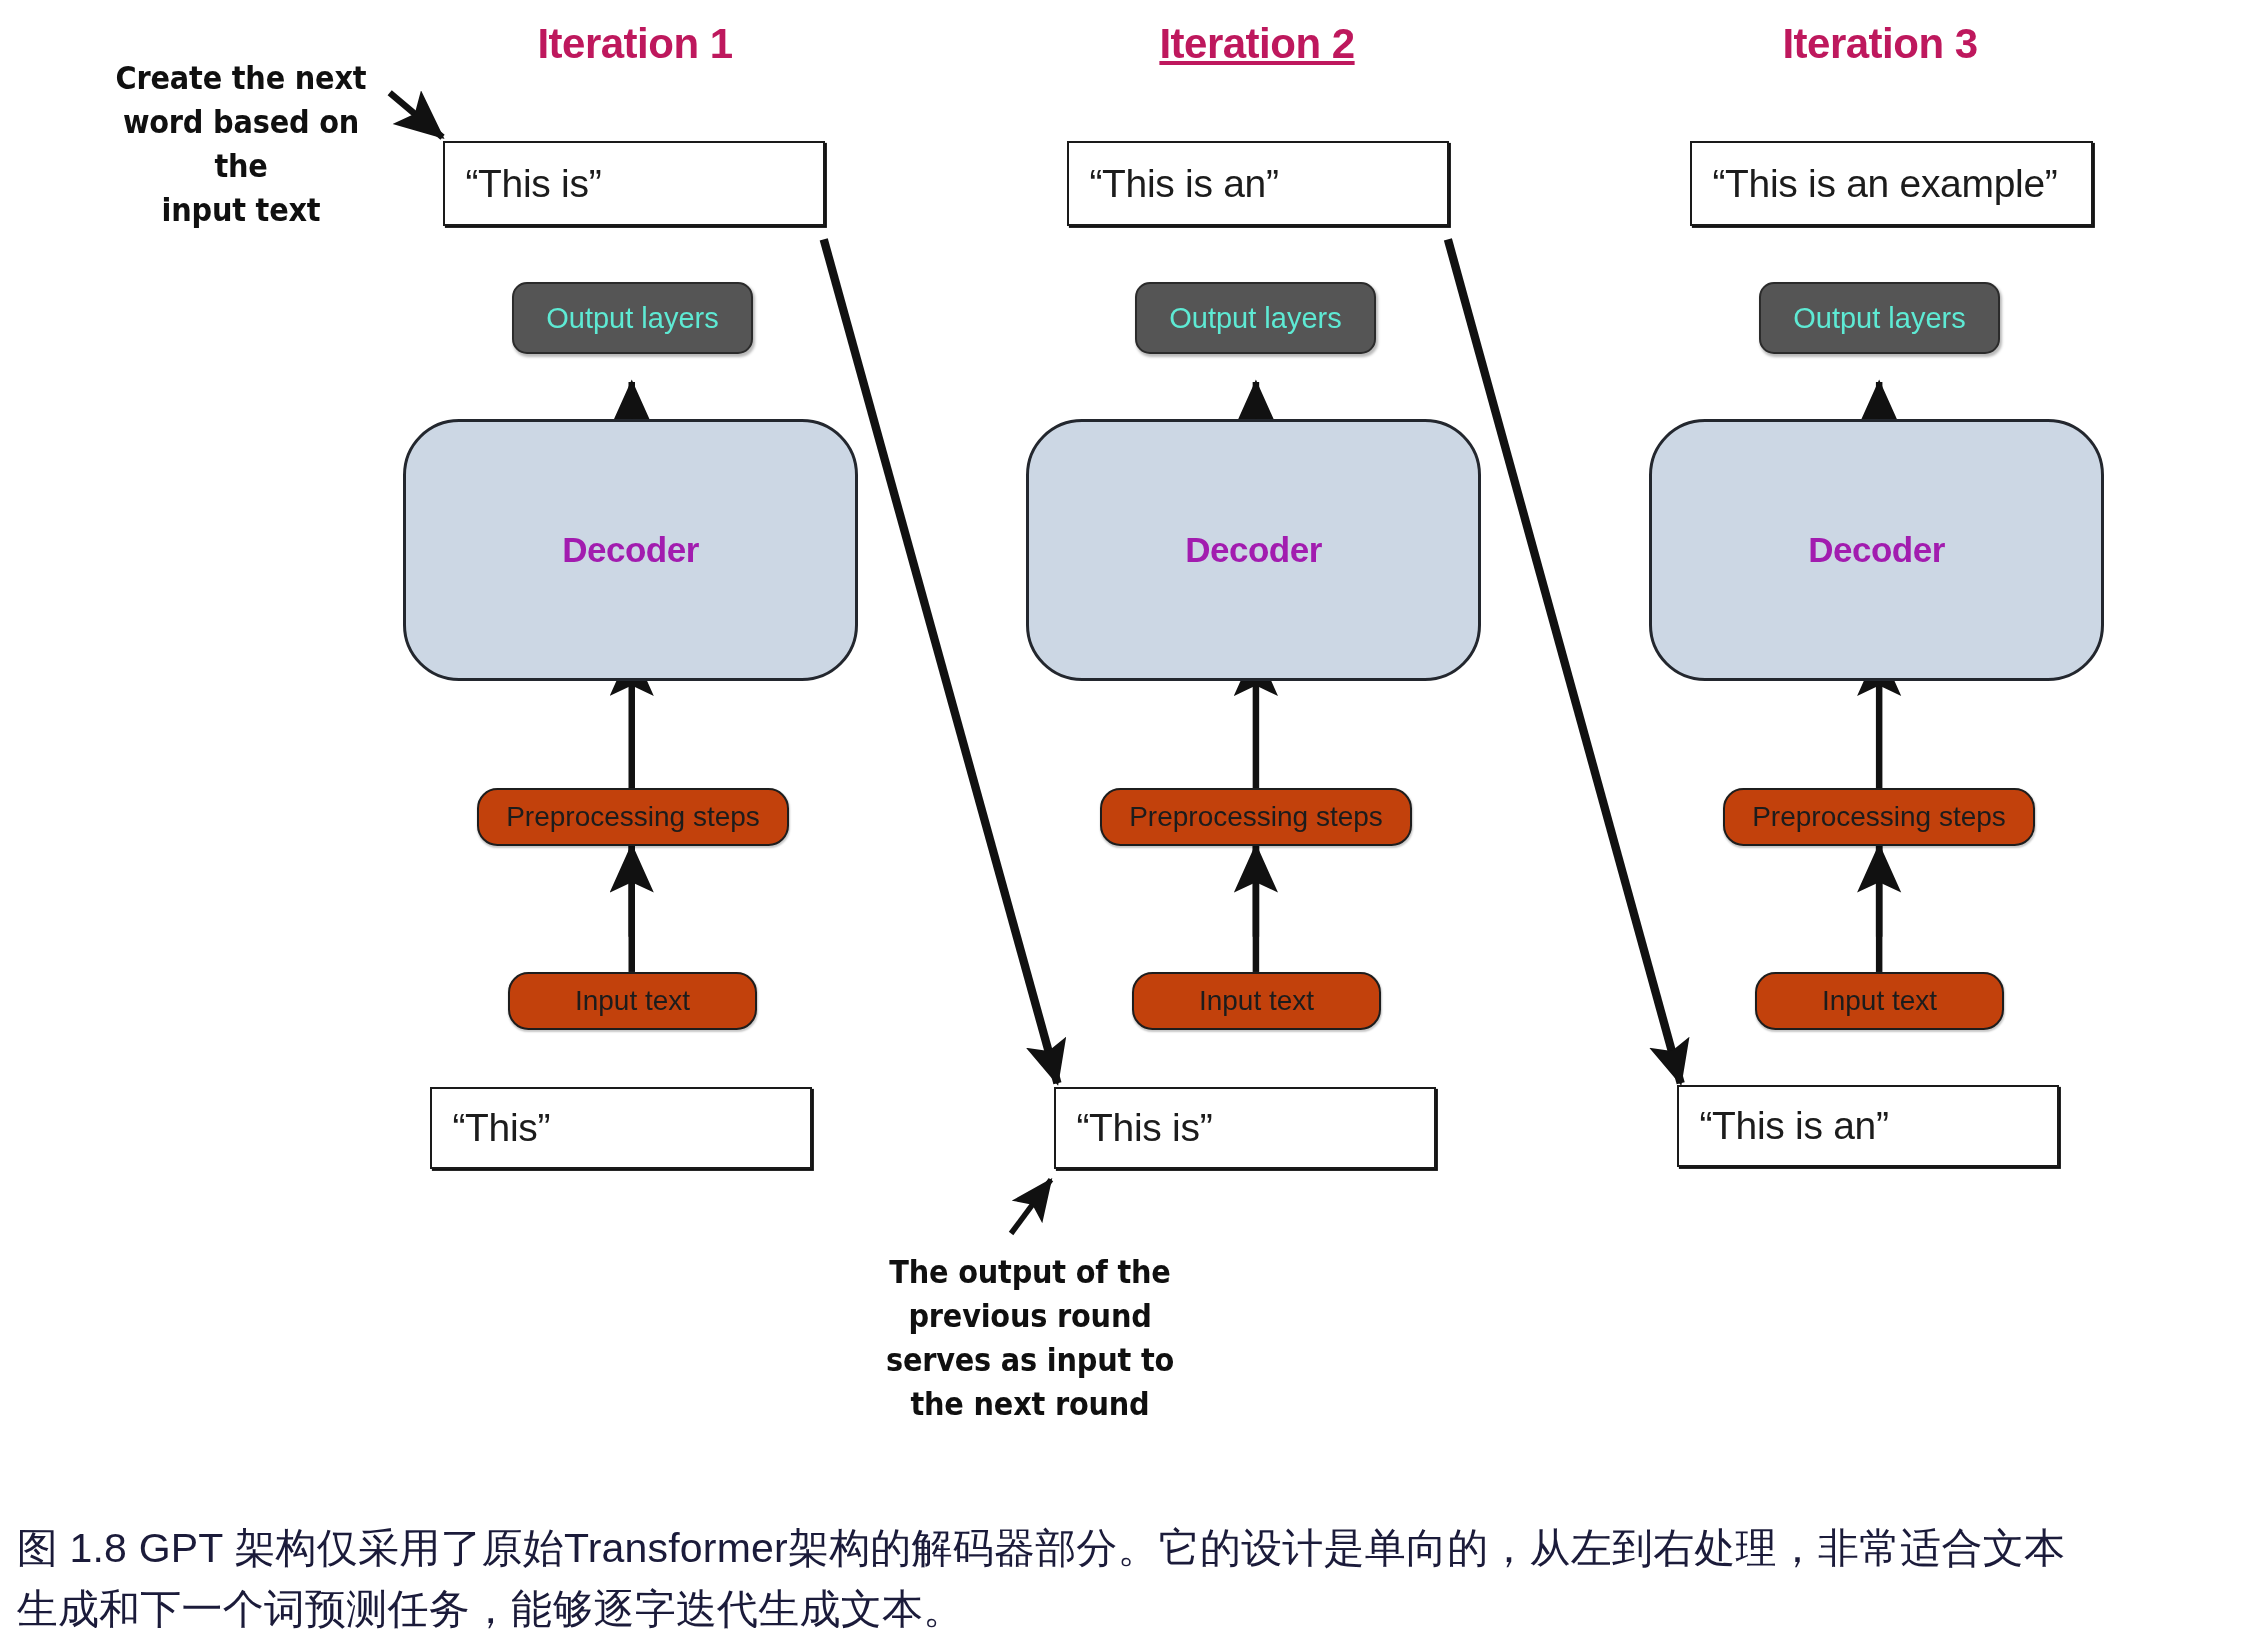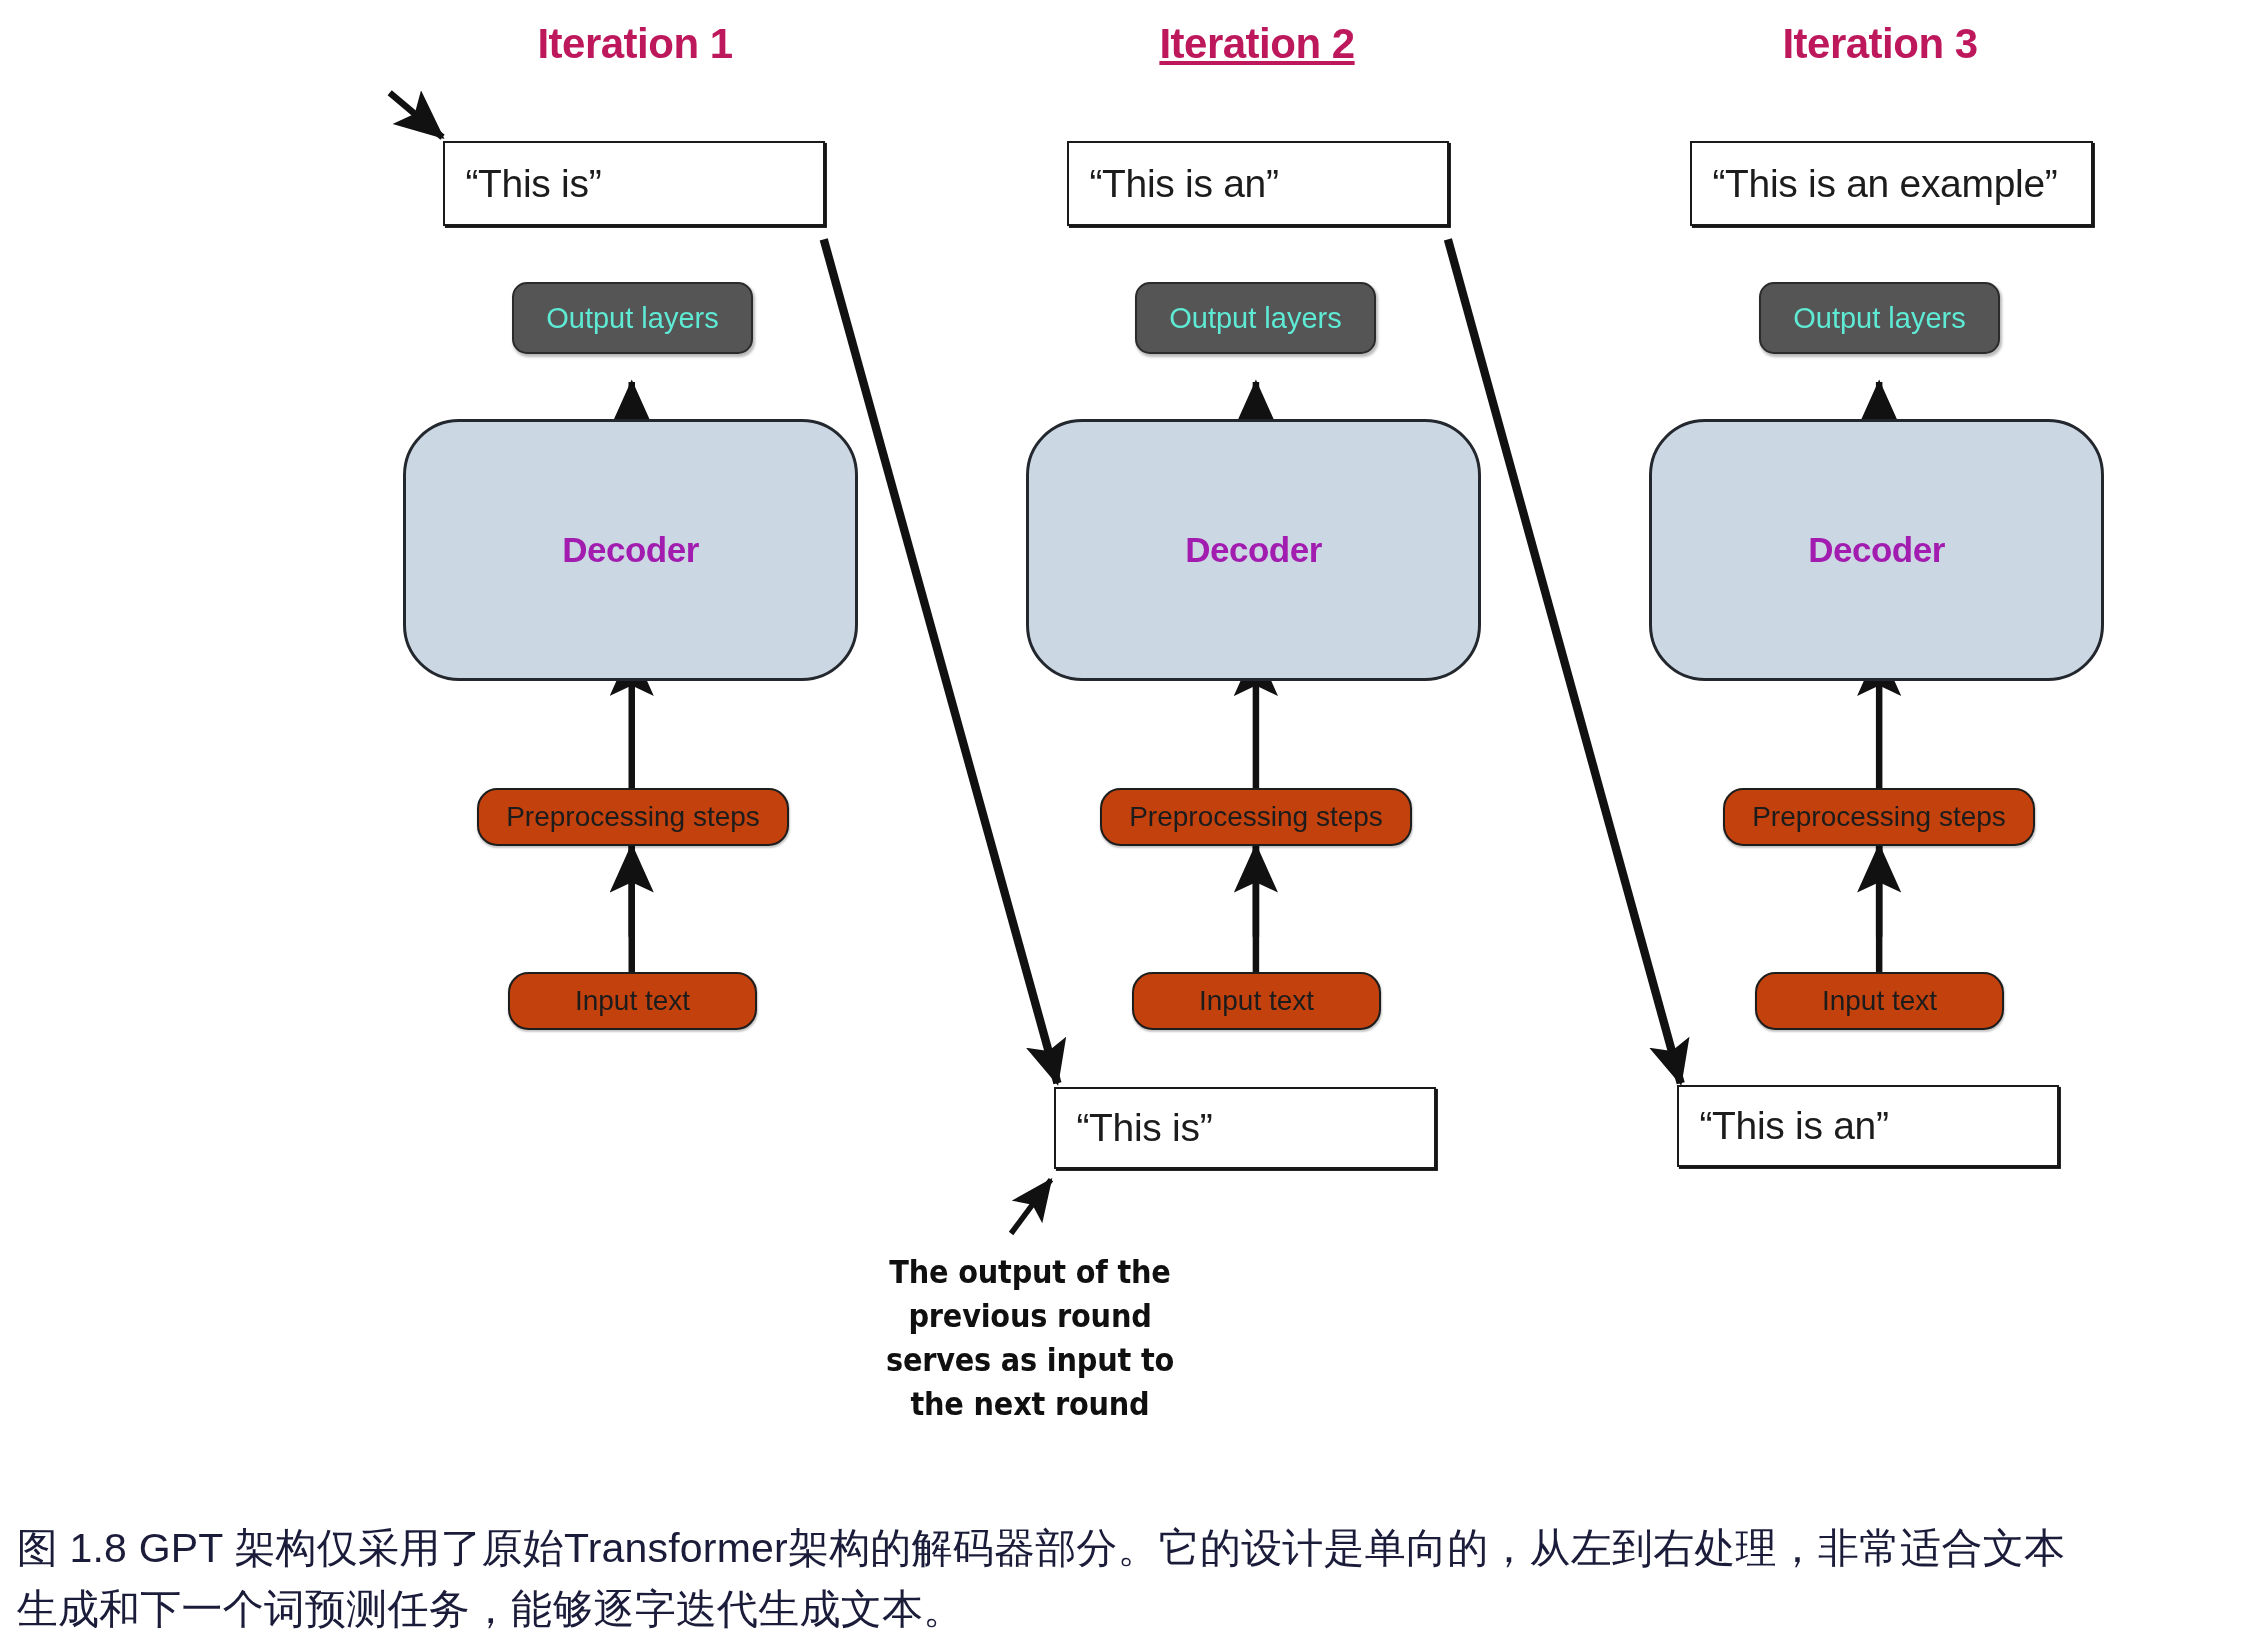--- a/index.html
+++ b/index.html
@@ -170,20 +170,25 @@
 
     <line x1="888" y1="258" x2="1140" y2="1168" stroke="#111111" stroke-width="9" marker-end="url(#ah-big)"></line>
 
     <line x1="1561" y1="258" x2="1812" y2="1168" stroke="#111111" stroke-width="9" marker-end="url(#ah-big)"></line>
 
     <line x1="420" y1="100" x2="477" y2="148" stroke="#111111" stroke-width="7" marker-end="url(#ah)"></line>
 
     <line x1="1090" y1="1330" x2="1133" y2="1272" stroke="#111111" stroke-width="6" marker-end="url(#ah)"></line>
   </svg>
 
+  <div class="annotation" style="left:102px; top:56px; width:278px;">
+    <div style="white-space:pre-line;">Create the next
+word based on the
+input text</div>
+  </div>
 
   <div class="iter-title" style="left:445px; top:20.4px; width:380px;">Iteration 1</div>
 
   <div class="text-box" style="left:443px; top:141px; width:382px; height:85px;">
     <span>“This is”</span>
   </div>
 
   <div class="output-layers" style="left:512px; top:282px; width:241px; height:72px;">
     <span>Output layers</span>
   </div>
@@ -193,20 +198,23 @@
   </div>
 
   <div class="pill" style="left:477px; top:788px; width:312px; height:58px;">
     <span>Preprocessing steps</span>
   </div>
 
   <div class="pill" style="left:508px; top:972px; width:249px; height:58px;">
     <span>Input text</span>
   </div>
 
+  <div class="text-box" style="left:430px; top:1087px; width:382px; height:82px;">
+    <span>“This”</span>
+  </div>
 
   <div class="iter-title" style="left:1067px; top:20.4px; width:380px;text-decoration:underline;">Iteration 2</div>
 
   <div class="text-box" style="left:1067px; top:141px; width:382px; height:85px;">
     <span>“This is an”</span>
   </div>
 
   <div class="output-layers" style="left:1135px; top:282px; width:241px; height:72px;">
     <span>Output layers</span>
   </div>

